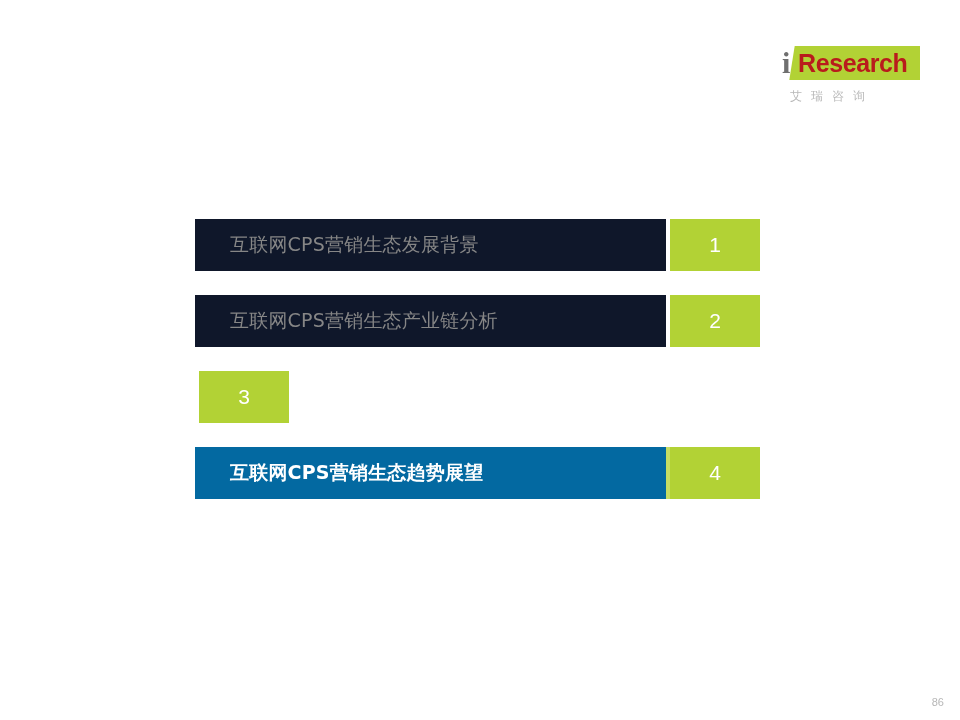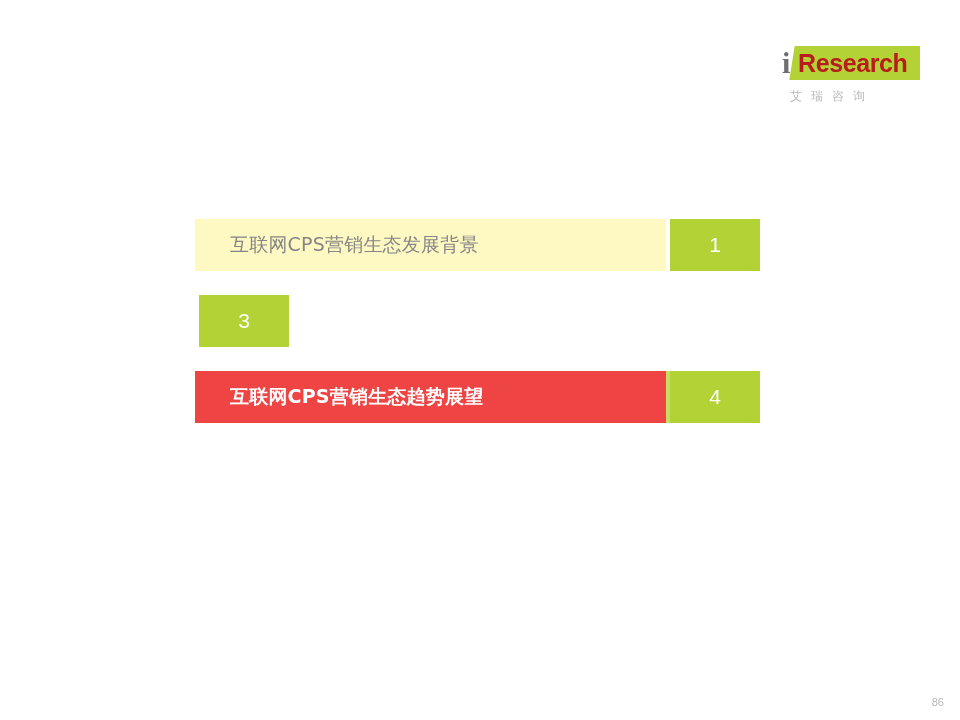--- a/index.html
+++ b/index.html
@@ -93,21 +93,21 @@
   .agenda-row {
     display: flex;
     align-items: stretch;
     height: 52px;
     margin-bottom: 24px;
   }
   .agenda-row:last-child { margin-bottom: 0; }
 
   .row-title {
     flex: 1 1 auto;
-    background: #fef9c3;
+    background: #0f172a;
     display: flex;
     align-items: center;
     box-sizing: border-box;
     padding-left: 35px;
   }
   .row-title span {
     font-size: 19px;
     color: #868686;
     letter-spacing: 0.2px;
     font-family: "DejaVu Sans", "Liberation Sans", sans-serif;
@@ -124,21 +124,21 @@
     justify-content: center;
   }
   .row-num span {
     font-size: 21px;
     color: #ffffff;
     font-family: "Liberation Sans", "DejaVu Sans", sans-serif;
   }
 
   
   .agenda-row.is-active .row-title {
-    background: #ef4444;
+    background: #0369a1;
   }
   .agenda-row.is-active .row-title span {
     color: #ffffff;
     font-weight: bold;
   }
   .agenda-row.is-active .row-gap {
     background: #C6DD63;
   }
   .agenda-row.is-active .row-num {
     background: #B2D235;
@@ -171,20 +171,29 @@
   <div class="agenda-row">
     <div class="row-title">
       <span>互联网CPS营销生态发展背景</span>
     </div>
     <div class="row-gap"></div>
     <div class="row-num">
       <span>1</span>
     </div>
   </div>
 
+  <div class="agenda-row">
+    <div class="row-title">
+      <span>互联网CPS营销生态产业链分析</span>
+    </div>
+    <div class="row-gap"></div>
+    <div class="row-num">
+      <span>2</span>
+    </div>
+  </div>
 
   <div class="agenda-row">
     <div class="row-gap"></div>
     <div class="row-num">
       <span>3</span>
     </div>
   </div>
 
   <div class="agenda-row is-active">
     <div class="row-title">

